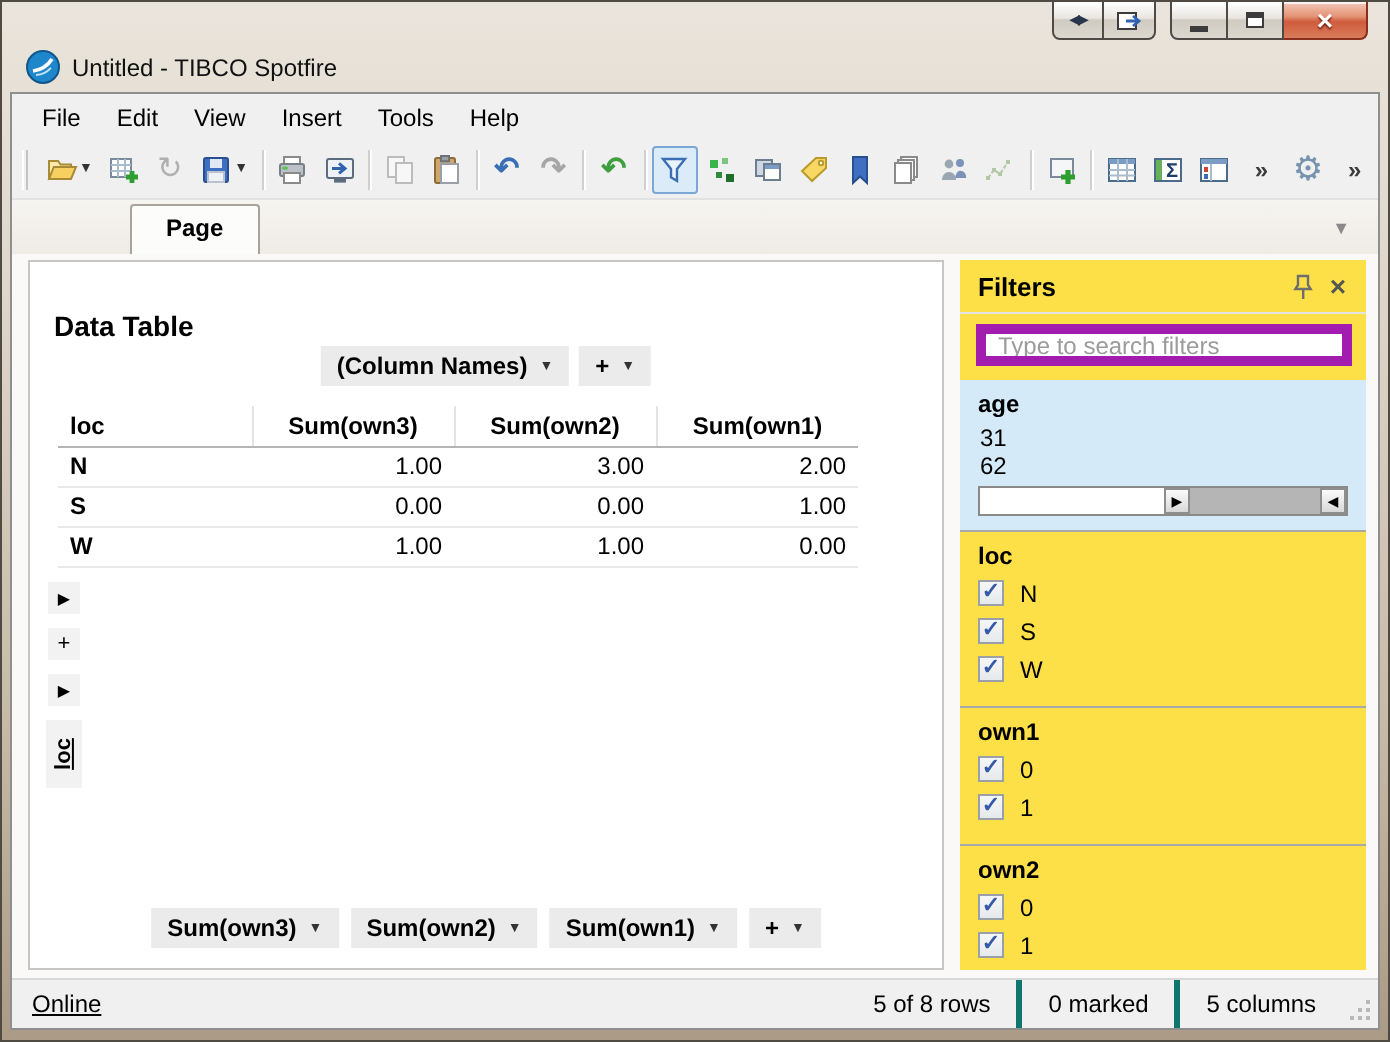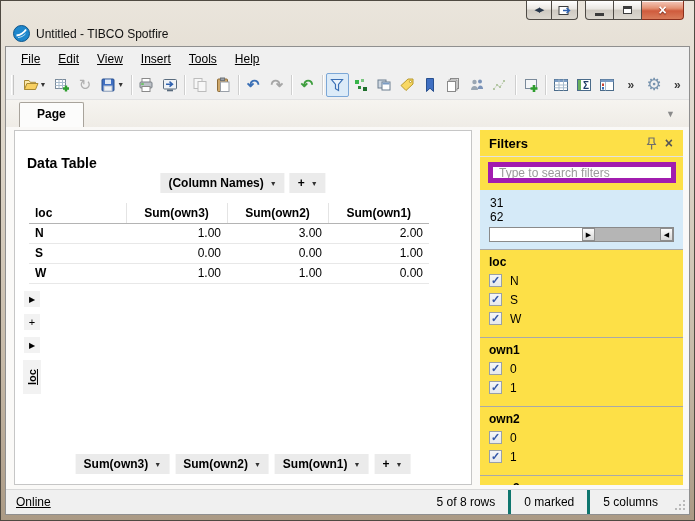--- a/index.html
+++ b/index.html
@@ -18,41 +18,41 @@
   .win-btn.small{width:26px;}
   .win-btn.min{width:29px;}
   .win-btn.max{width:28px;}
   .win-btn.close{width:42px;background:linear-gradient(#f4c9bc,#e49274 40%,#cf5b3d 55%,#d97c5b);border-color:#8a2f1c;}
   .glyph-min{width:9px;height:3px;background:#3c3c3c;margin-top:8px;}
   .glyph-max{width:9px;height:8px;border:1px solid #3c3c3c;border-top:3px solid #3c3c3c;background:#fff;}
   .glyph-close{color:#fff;font-weight:bold;font-size:14px;line-height:14px;text-shadow:0 1px 1px #6d1d10;}
   .glyph-compare{font-size:7px;color:#27364a;letter-spacing:-1px;}
   .win-body{flex:1;min-height:0;background:#f0f0f0;border:1px solid #8f8f8f;display:flex;flex-direction:column;}
   
-  .menubar{height:23px;display:flex;align-items:center;padding-left:6px;background:#f0f0f0;text-decoration:underline;}
+  .menubar{height:23px;display:flex;align-items:center;padding-left:6px;background:#f0f0f0;}
   .menu-item{font-size:12px;color:#000;padding:3px 9px;cursor:default;}
   
   .toolbar{height:30px;display:flex;align-items:center;padding-left:4px;background:#f0f0f0;border-bottom:1px solid #e2e2e2;}
   .tb-grip{width:3px;height:20px;border-left:1px solid #fff;border-right:1px solid #c4c4c4;margin:0 5px 0 1px;}
   .tbi{width:24px;height:24px;display:flex;align-items:center;justify-content:center;border:1px solid transparent;background:transparent;padding:0;position:relative;}
   .tbi.wide{width:32px;}
   .tbi .dd{font-size:7px;color:#333;margin-left:1px;}
   .tbi.pressed{background:#dcebf8;border:1px solid #7ba7d7;border-radius:2px;}
   .tb-sep{width:1px;height:20px;background:#cfcfcf;margin:0 3px;box-shadow:1px 0 0 #fff;}
   .glyph{font-size:15px;line-height:16px;}
   .glyph.undo{color:#3a6fb5;font-weight:bold;}
   .glyph.redo{color:#a6a6a6;font-weight:bold;}
   .glyph.revert{color:#3f9e3f;font-weight:bold;}
   .glyph.reload{color:#b0b0b0;}
   .glyph.gear{color:#7793ae;font-size:17px;}
   .glyph.chev{color:#3c3c3c;font-weight:bold;font-size:12px;}
   .grayed{opacity:.5;}
   
   .tabstrip{height:27px;background:linear-gradient(#f6f4f0,#efece6);display:flex;align-items:flex-end;padding-left:13px;position:relative;}
-  .tab{background:#fcfcfb;border:1px solid #a8a39b;border-bottom:none;border-radius:2px 2px 0 0;padding:4px 17px 6px;font-size:12px;font-weight:bold;color:#000;}
+  .tab{background:#fcfcfb;border:1px solid #a8a39b;border-bottom:none;border-radius:2px 2px 0 0;padding:4px 17px 6px;font-size:12px;font-weight:bold;color:#000;margin-left:46px;}
   .tab-overflow{position:absolute;right:14px;top:9px;color:#8a8a8a;font-size:9px;}
   
   .content{flex:1;min-height:0;display:flex;background:#faf9f7;padding:3px 6px 4px 8px;}
   .viz-panel{position:relative;width:458px;border:1px solid #c6c6c6;background:#fff;flex:0 0 auto;}
   .viz-title{position:absolute;top:24px;left:12px;font-size:14px;font-weight:bold;color:#000;}
   .axis-btn{display:inline-flex;align-items:center;gap:6px;background:#ebebeb;border:none;padding:3px 8px;font-size:12px;font-weight:bold;font-family:inherit;color:#000;}
   .axis-btn .dd{font-size:7px;color:#333;}
   .col-axis{position:absolute;top:42px;left:50%;transform:translateX(-50%);display:flex;gap:5px;white-space:nowrap;}
   .bottom-axis{position:absolute;bottom:10px;left:50%;transform:translateX(-50%);display:flex;gap:6px;white-space:nowrap;}
   .crosstable{position:absolute;top:72px;left:14px;border-collapse:collapse;font-size:12px;}
@@ -421,20 +421,21 @@
             </button>
         </div>
 
         <div class="filters-search">
           <input type="text" placeholder="Type to search filters" style="">
         </div>
 
         <div class="filter-groups">
 
           <div class="filter-group range">
+            <div class="fg-label">age</div>
             <div class="range-vals">
               <span>31</span>
               <span>62</span>
             </div>
             <div class="slider">
               <div class="slider-low"></div>
               <button class="slider-handle left">
                   <span>▶</span>
                 </button>
               <button class="slider-handle right">

